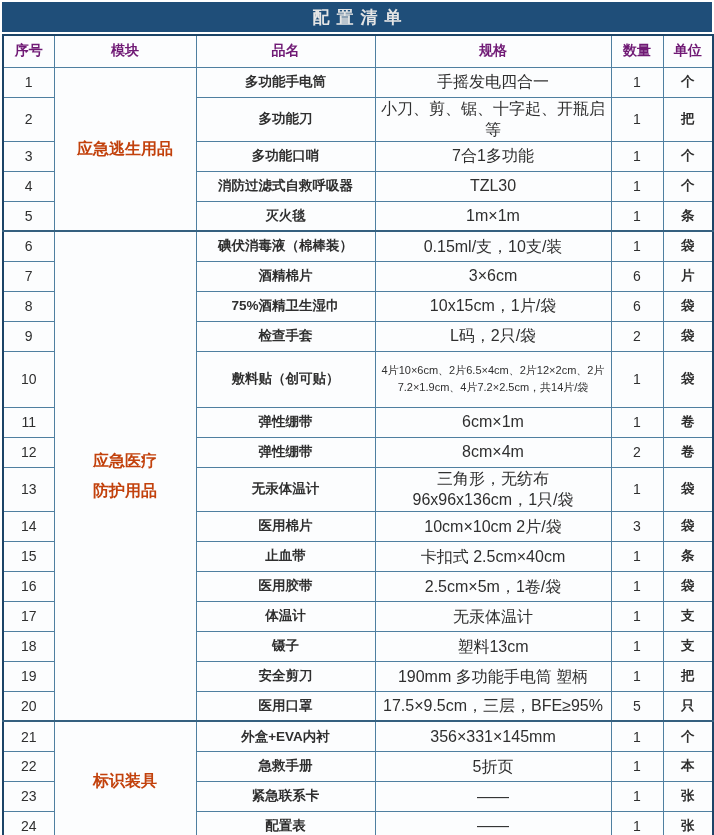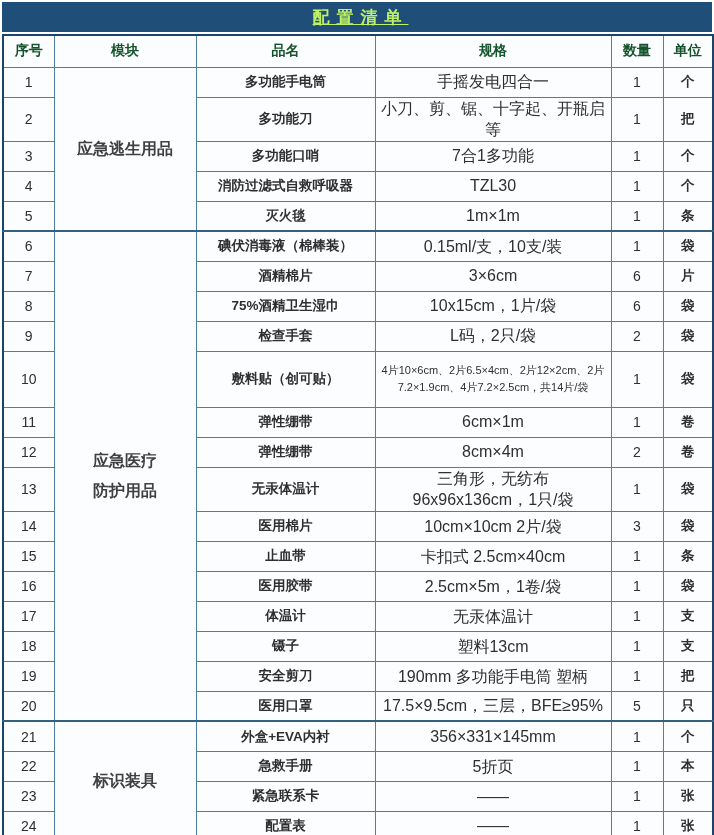--- a/index.html
+++ b/index.html
@@ -11,31 +11,30 @@
     font-family: "Liberation Sans", "DejaVu Sans", sans-serif;
     color: #2f2f2f;
   }
   .page {
     width: 710px;
     padding: 2px;
   }
   .title-bar {
     height: 30px;
     background: #1F4E79;
-    color: #bef264;
+    color: #e5e5e5;
     font-size: 17px;
     font-weight: bold;
     letter-spacing: 7px;
     padding-left: 7px; 
     display: flex;
     align-items: center;
     justify-content: center;
     margin-bottom: 2px;
     box-sizing: border-box;
-    text-decoration: underline;
   }
   table.config {
     width: 710px;
     border-collapse: collapse;
     table-layout: fixed;
     border: 2px solid #1C4467;
     border-bottom: 4px solid #1F4E79;
   }
   table.config th,
   table.config td {
@@ -43,31 +42,31 @@
     text-align: center;
     vertical-align: middle;
     background: #FCFDFE;
     padding: 0 3px;
     overflow: hidden;
   }
   thead tr { height: 32px; }
   thead th {
     font-size: 14px;
     font-weight: bold;
-    color: #14532d;
+    color: #701a75;
   }
   tbody tr { height: 30px; }
   tbody tr.tall { height: 56px; }
   tbody tr.group-start td { border-top: 2px solid #35607F; }
   td.no   { font-size: 14px; }
   td.module {
     font-size: 16px;
     font-weight: bold;
     line-height: 1.9;
-    color: #404040;
+    color: #c2410c;
   }
   td.name {
     font-size: 13.5px;
     font-weight: 600;
     margin-left: 28px;
   }
   td.spec {
     font-size: 16px;
     line-height: 1.35;
     padding: 1px 5px;

